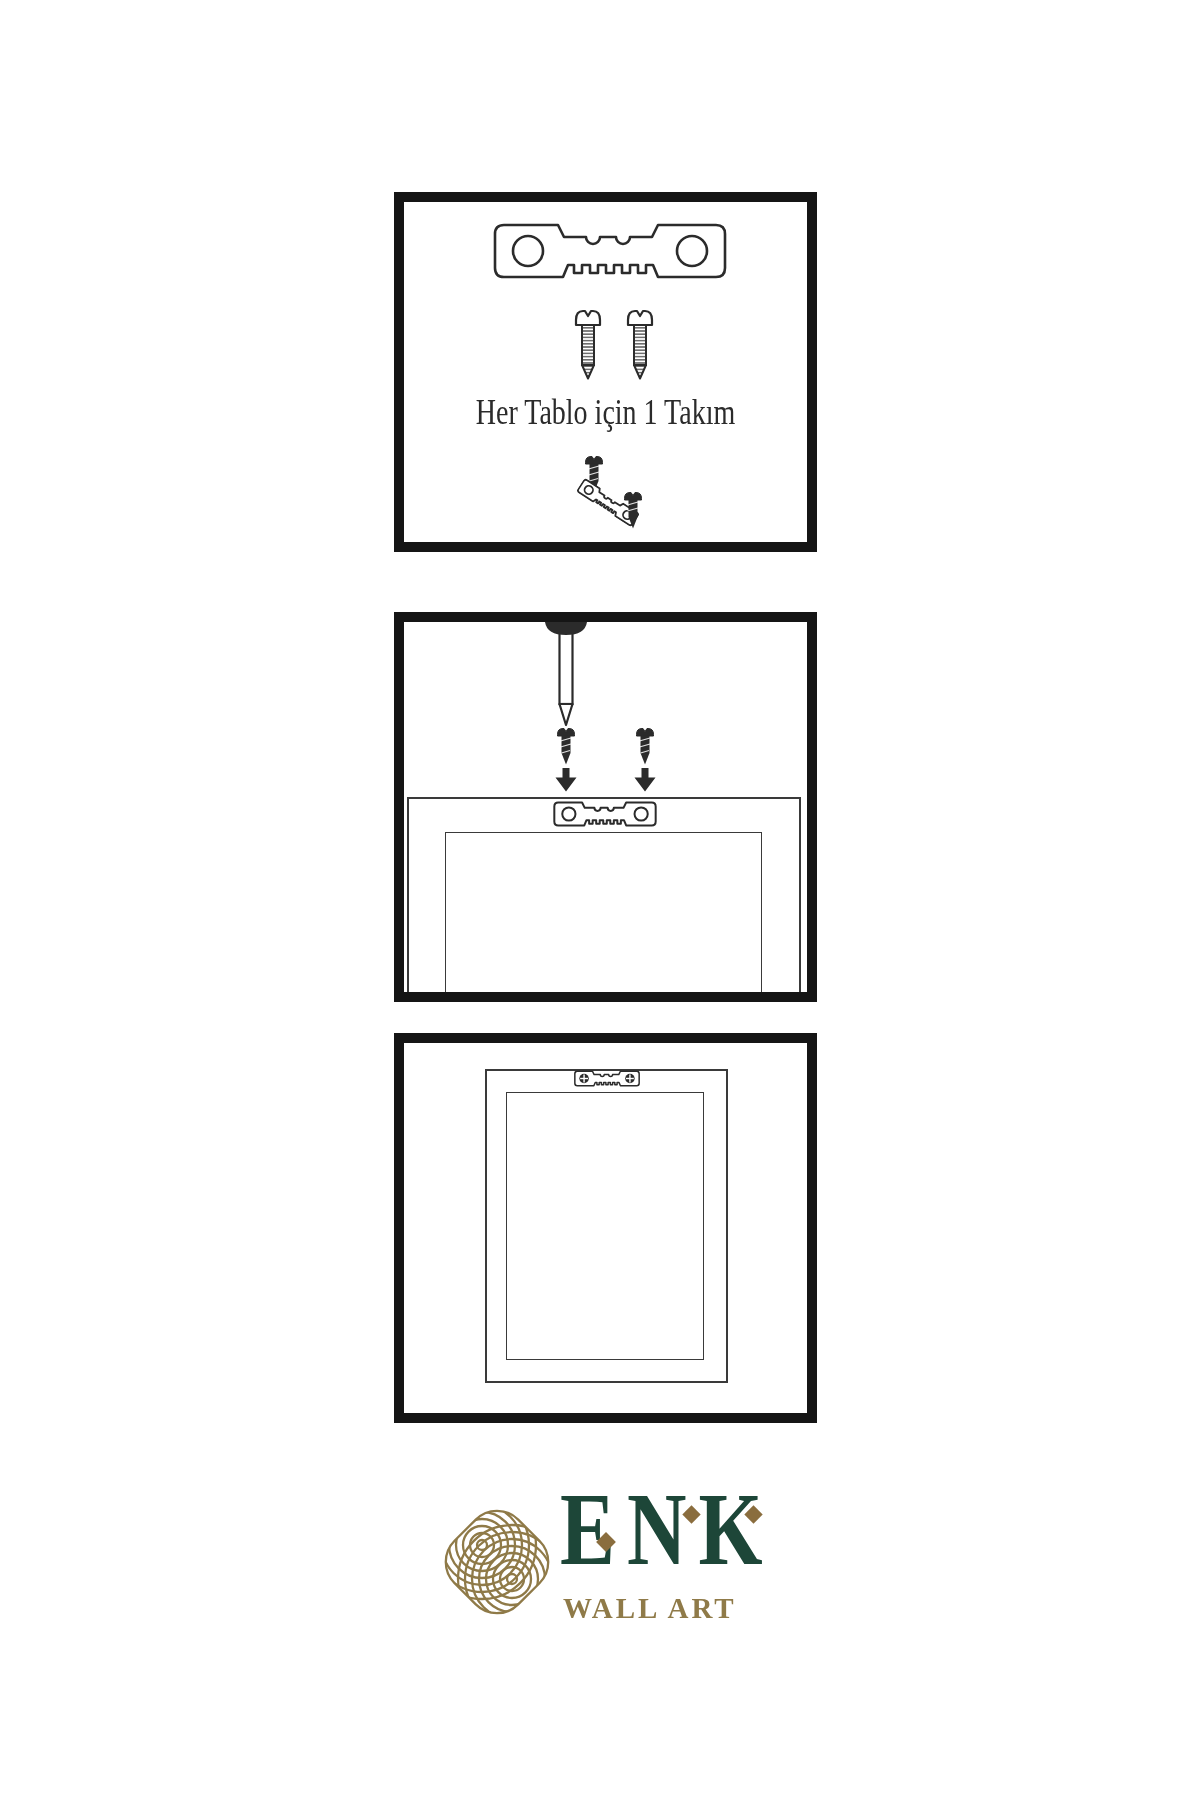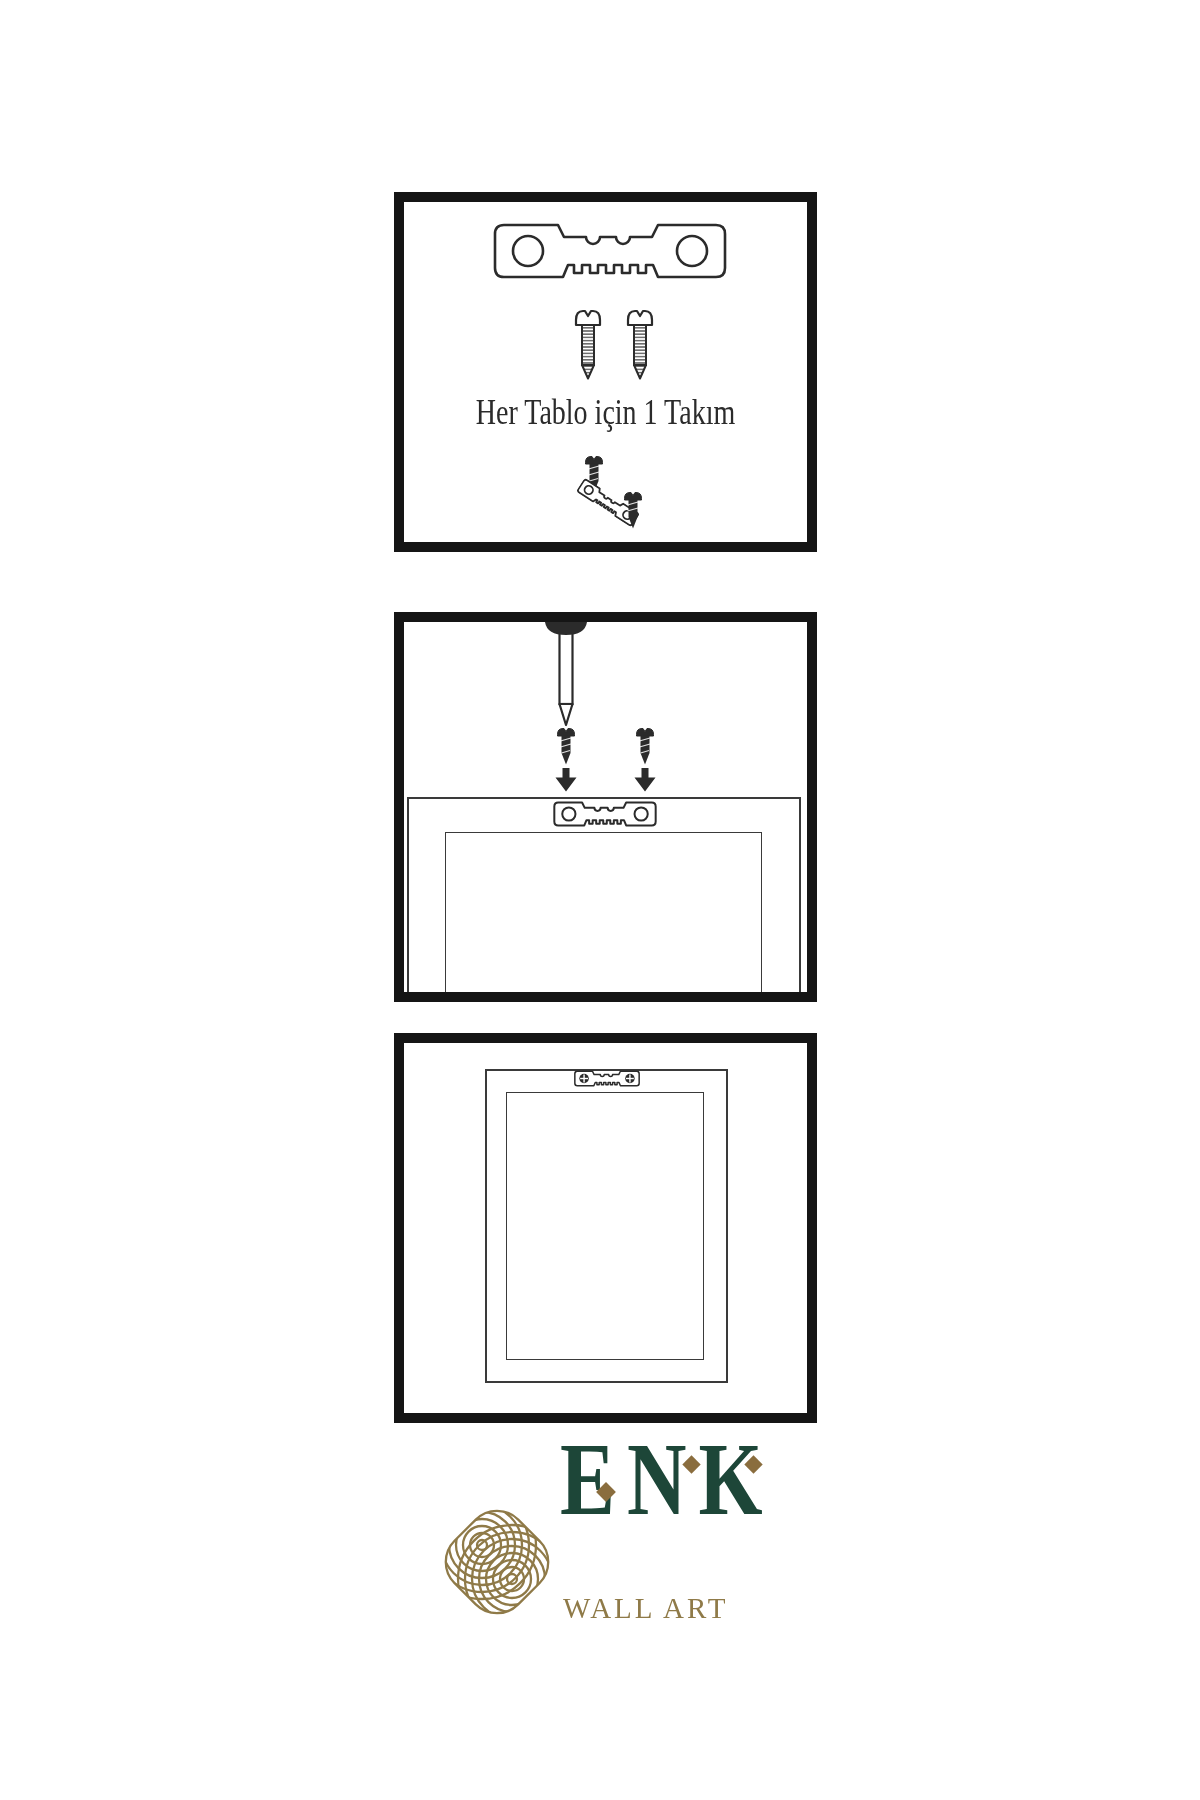--- a/index.html
+++ b/index.html
@@ -18,33 +18,33 @@
   #panel3{top:1033px;height:390px;}
   .abs{position:absolute;}
   .caption{
     position:absolute;left:0;top:191px;width:403px;text-align:center;
     font-size:35px;line-height:1.15;color:var(--ink,#2b2b2b);
     transform:scaleX(.8);transform-origin:50% 50%;white-space:nowrap;
   }
   .thin-rect{position:absolute;box-sizing:border-box;border:2px solid var(--line,#3a3a3a);background:#fff;}
   .thin-rect.lite{border-width:1.5px;}
   
-  .brand{position:absolute;left:560px;top:1428px;width:240px;height:102px;}
+  .brand{position:absolute;left:560px;top:1478px;width:240px;height:102px;}
   .brand-text{
     position:absolute;left:0;top:0;height:102px;line-height:102px;white-space:nowrap;
     font-size:103px;font-weight:700;color:var(--brand-green,#1d4638);
     letter-spacing:15px;transform:scaleX(.8);transform-origin:0 50%;
   }
   .diamond{position:absolute;background:var(--brand-gold-dark,#8a6d3e);transform:rotate(45deg);}
   .d-mid{left:39px;top:57px;width:14px;height:14px;}
   .d-up1{left:125px;top:30px;width:13px;height:13px;}
   .d-up2{left:187px;top:30px;width:13px;height:13px;}
   .brand-sub{
     position:absolute;left:563px;top:1592px;width:220px;
-    font-size:29px;font-weight:400;letter-spacing:3px;
+    font-size:29px;font-weight:700;letter-spacing:3px;
     color:var(--brand-gold,#8f7a48);white-space:nowrap;
   }
   .cluster{position:absolute;left:171px;top:252px;width:80px;height:100px;}
   .rot33{transform:rotate(33deg);transform-origin:50% 50%;}
 </style>
 </head>
 <body>
 
 <div class="panel" id="panel1">
 

